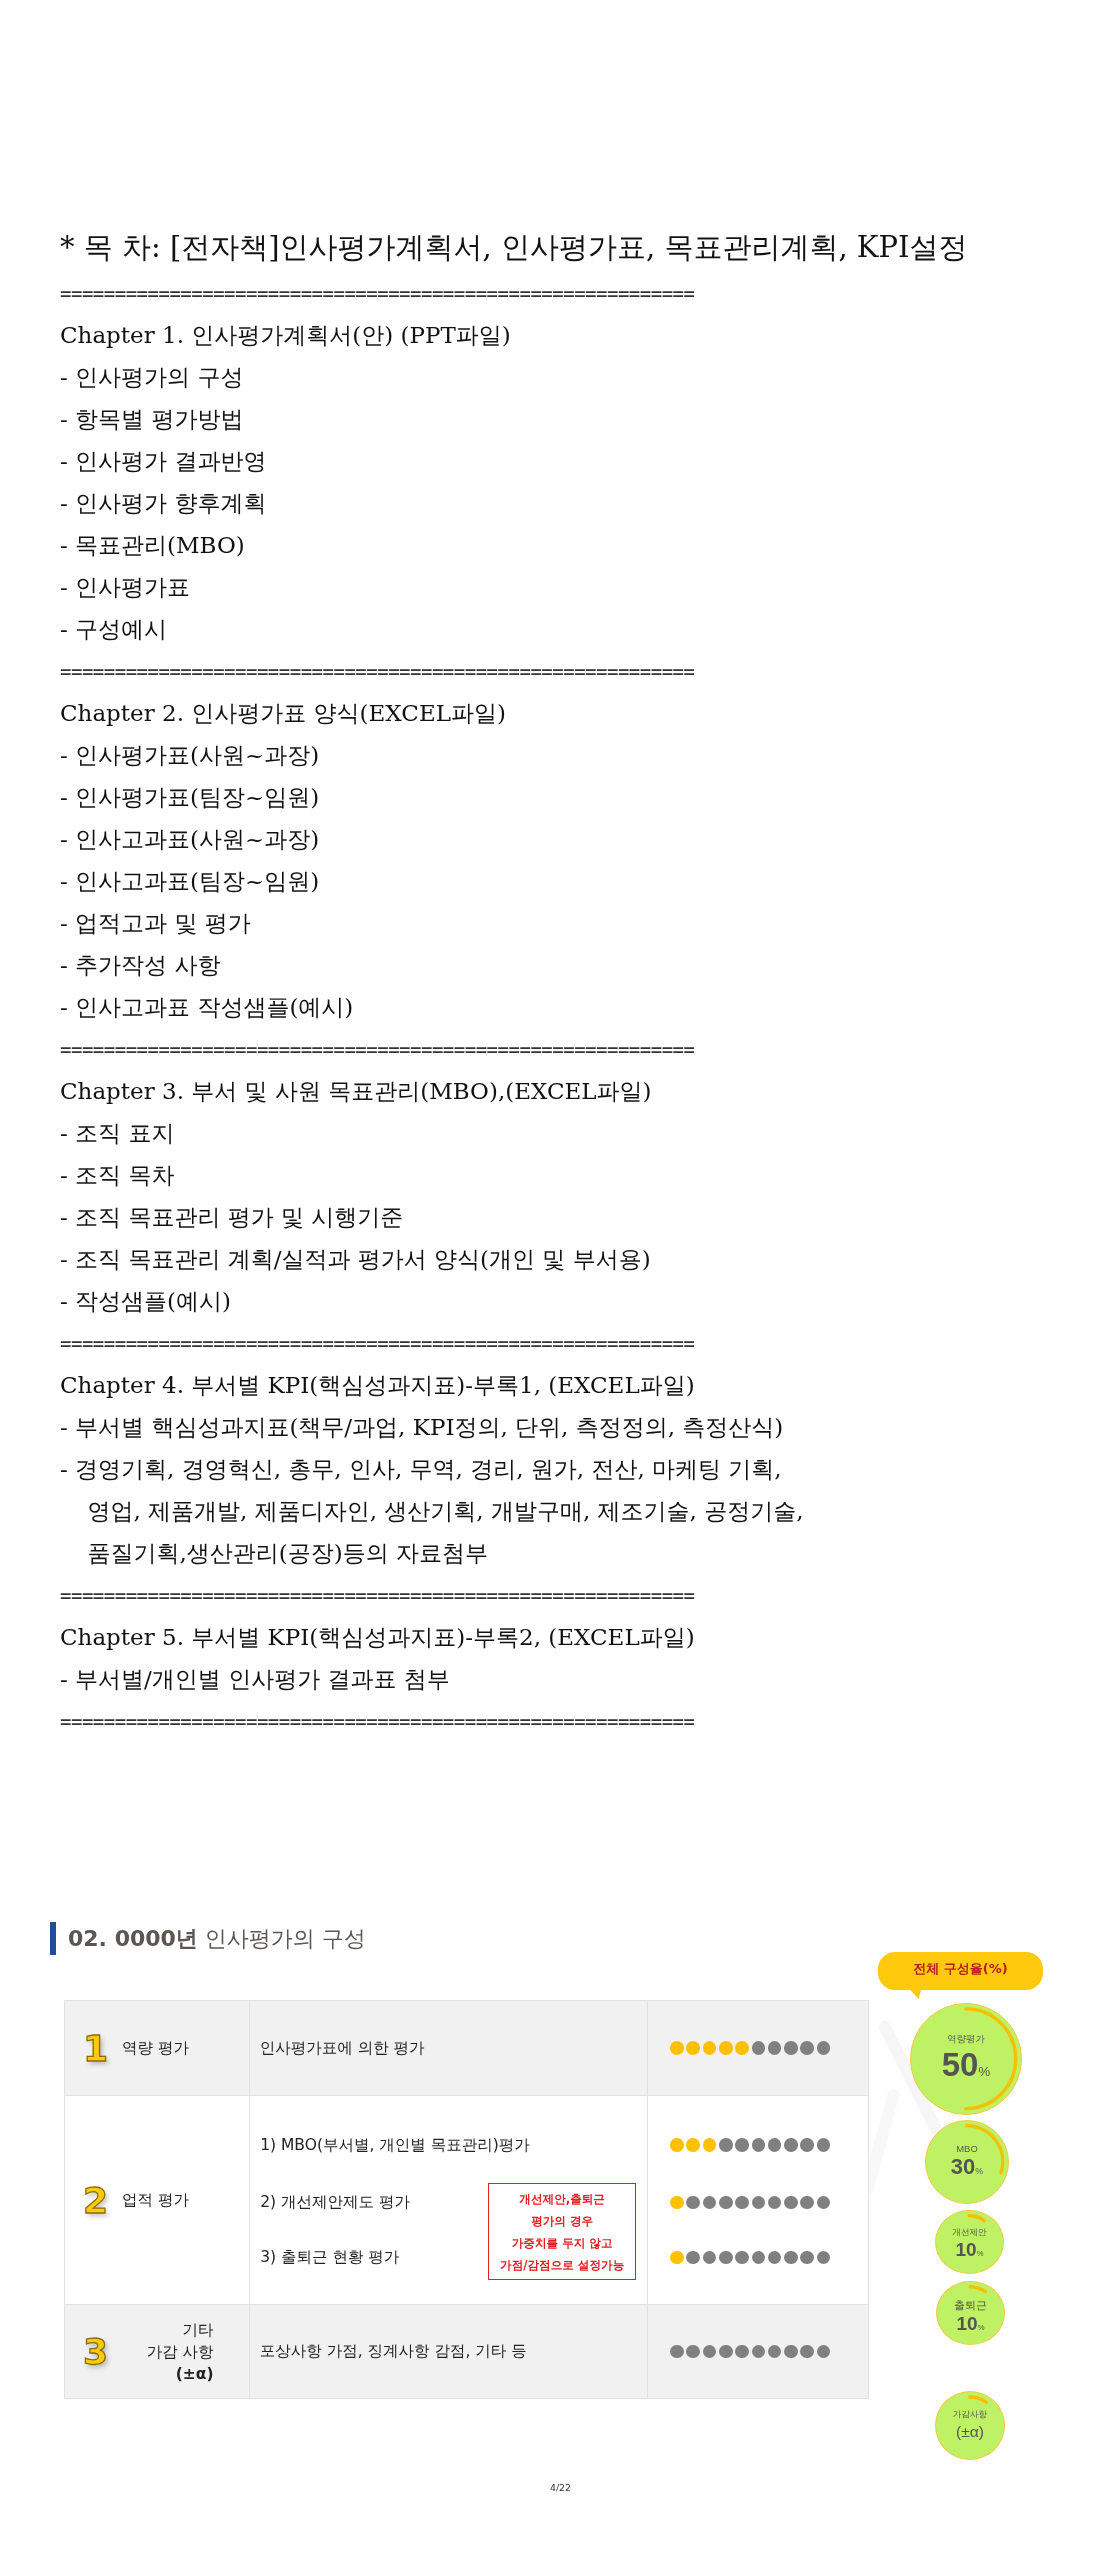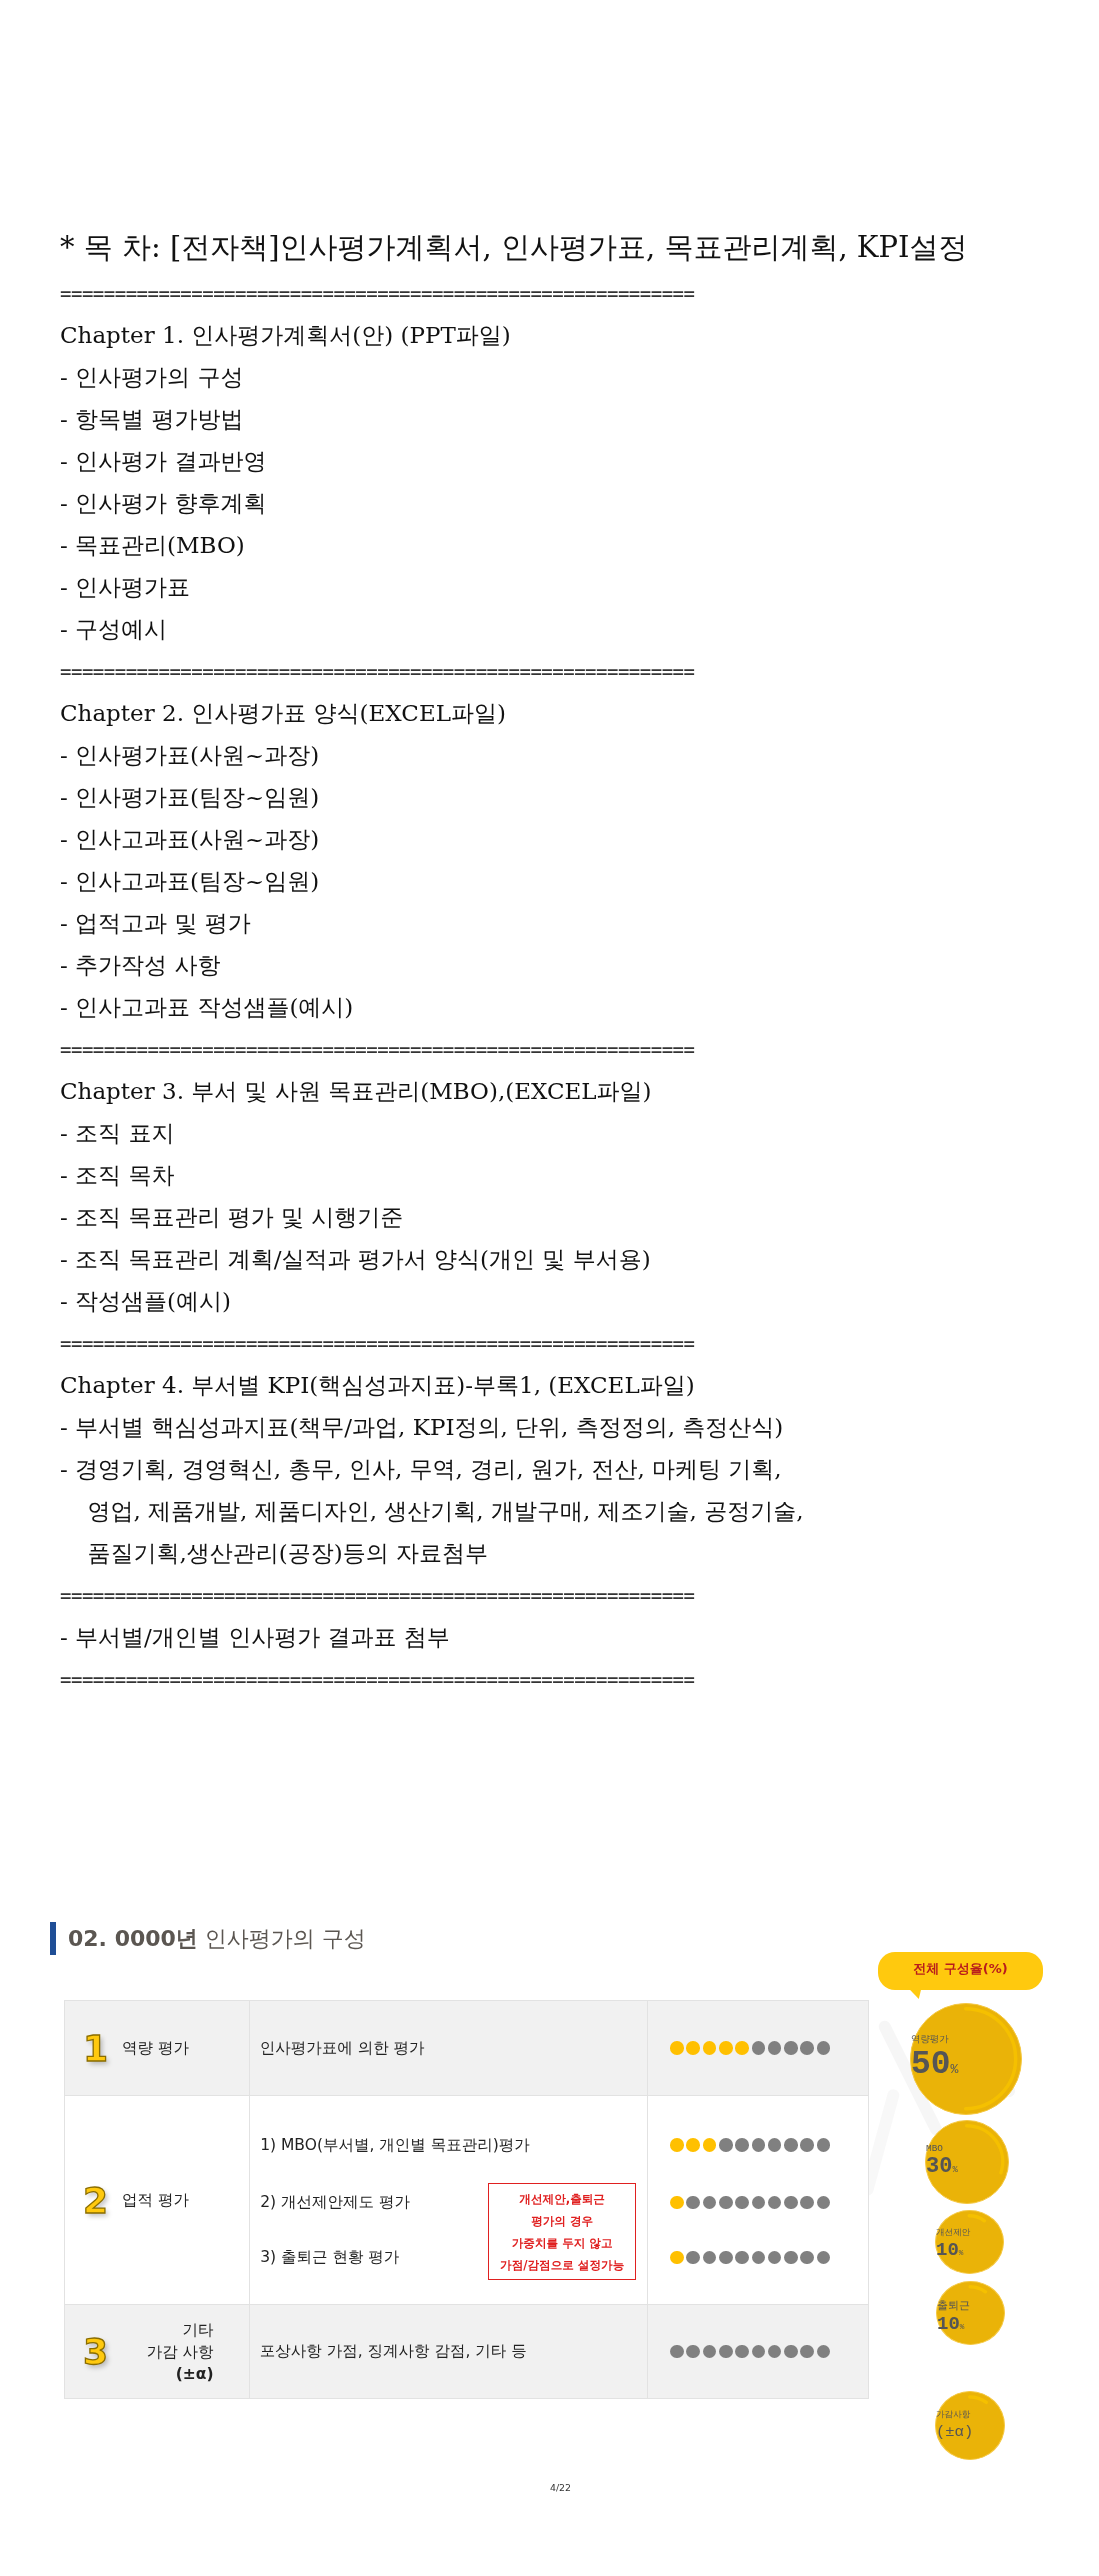--- a/index.html
+++ b/index.html
@@ -45,22 +45,22 @@
   .dot { width: 13.7px; height: 13.7px; border-radius: 50%; background: #808080; }
   .dot.on { background: #ffc000; }
   .dots-item { height: 69px; display: flex; align-items: center; }
 
   .bubble { position: absolute; left: 878px; top: 1952px; width: 165px; height: 38px; border-radius: 17px;
             background: #ffc90e; font-family: "DejaVu Sans", sans-serif; font-weight: bold; font-size: 13px;
             color: #b91c1c; text-align: center; line-height: 33px; }
   .bubble::after { content: ""; position: absolute; left: 33px; bottom: -8.6px; border-left: 6.9px solid transparent;
                    border-right: 6.9px solid transparent; border-top: 10.3px solid #ffc90e; transform: skewX(20deg); }
 
-  .ring { position: absolute; border-radius: 50%; border: 1.3px solid #f5c842; background: #eab308;
-          font-family: Liberation Mono, monospace; text-align: left; color: #555; box-sizing: border-box; }
+  .ring { position: absolute; border-radius: 50%; border: 1.3px solid #f5c842; background: #bef264;
+          font-family: Liberation Sans, sans-serif; text-align: center; color: #555; box-sizing: border-box; }
   .ring svg { position: absolute; left: 0; top: 0; }
   .ring .rl { position: relative; font-size: 9.4px; color: #555; }
   .ring .rv { position: relative; font-weight: bold; color: #555; }
   .ring .rv small { font-weight: normal; font-size: 40%; }
 
   .watermark { position: absolute; left: 859px; top: 1992px; width: 223px; height: 258px; opacity: 0.5; }
   .pgn { position: absolute; left: 550px; top: 2482px; font-family: "DejaVu Sans", sans-serif; font-size: 9.4px; color: #333; }
 </style>
 </head>
 <body>
@@ -106,20 +106,21 @@
   <div>
     <div class="toc-line">Chapter 4. 부서별 KPI(핵심성과지표)-부록1, (EXCEL파일)</div>
     <div class="toc-line">- 부서별 핵심성과지표(책무/과업, KPI정의, 단위, 측정정의, 측정산식)</div>
     <div class="toc-line">- 경영기획, 경영혁신, 총무, 인사, 무역, 경리, 원가, 전산, 마케팅 기획,</div>
     <div class="toc-line toc-indent">영업, 제품개발, 제품디자인, 생산기획, 개발구매, 제조기술, 공정기술,</div>
     <div class="toc-line toc-indent">품질기획,생산관리(공장)등의 자료첨부</div>
   </div>
   <div class="toc-sep">==========================================================</div>
 
   <div>
+    <div class="toc-line">Chapter 5. 부서별 KPI(핵심성과지표)-부록2, (EXCEL파일)</div>
     <div class="toc-line">- 부서별/개인별 인사평가 결과표 첨부</div>
   </div>
   <div class="toc-sep">==========================================================</div>
 </div>
 
 <div class="sec-title">
   <span>02. 0000년</span><span class="light"> 인사평가의 구성</span>
 </div>
 
 <svg class="watermark" viewBox="0 0 260 300">

